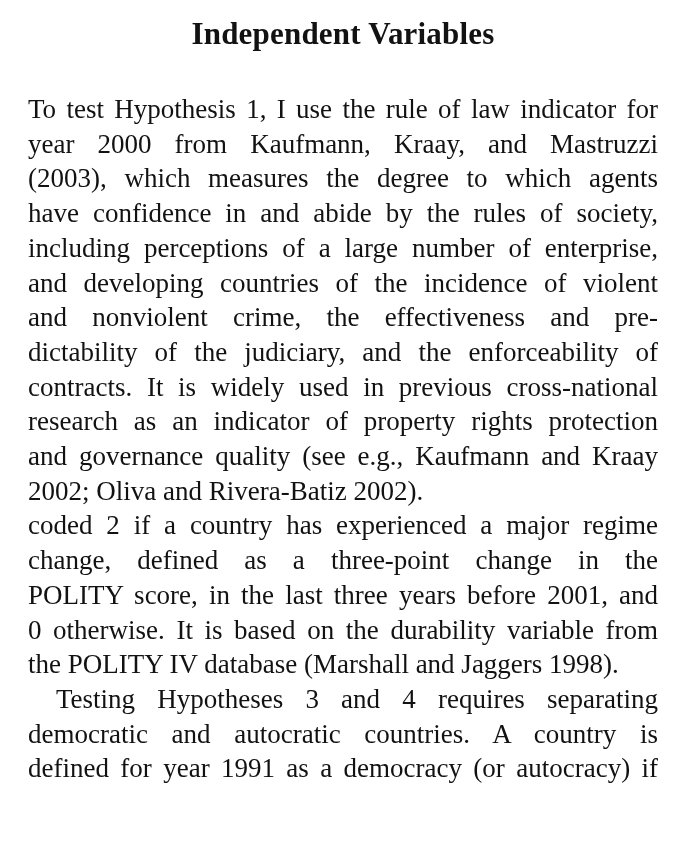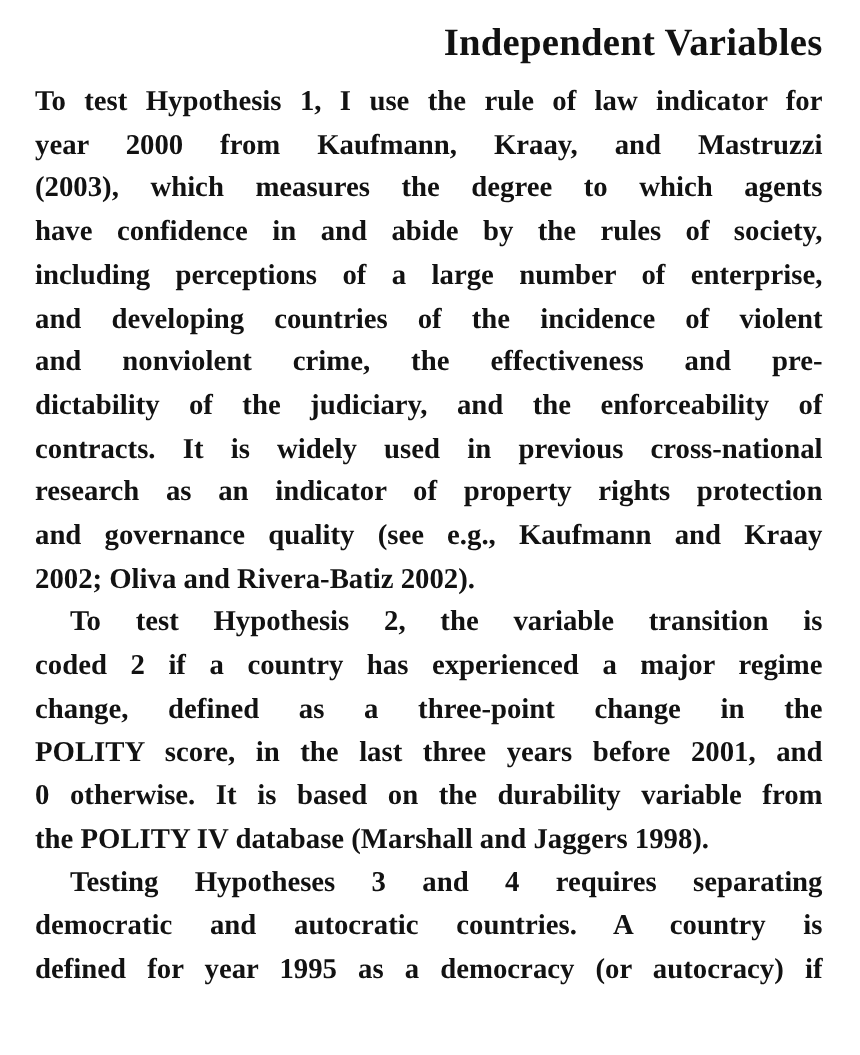--- a/index.html
+++ b/index.html
@@ -17,28 +17,27 @@
     padding: 0 30px 0 28px;
     background: #ffffff;
     color: #121212;
     font-family: "Liberation Serif", "DejaVu Serif", serif;
   }
   .title {
     margin: 16px 0 0 0;
     font-size: 31px;
     line-height: 36px;
     font-weight: 700;
-    text-align: right;
+    text-align: center;
     letter-spacing: 0.2px;
   }
   .body-text {
-    margin-top: 12px;
-    font-size: 23px;
+    margin-top: 40px;
+    font-size: 27px;
     line-height: 34.7px;
-    font-weight: bold;
   }
   .line {
     text-align: justify;
     text-align-last: justify;
     white-space: normal;
   }
   .line.para-end {
     text-align-last: left;
   }
   .line.indent {
@@ -56,23 +55,22 @@
       <div class="line">(2003), which measures the degree to which agents</div>
       <div class="line">have confidence in and abide by the rules of society,</div>
       <div class="line">including perceptions of a large number of enterprise,</div>
       <div class="line">and developing countries of the incidence of violent</div>
       <div class="line">and nonviolent crime, the effectiveness and pre-</div>
       <div class="line">dictability of the judiciary, and the enforceability of</div>
       <div class="line">contracts. It is widely used in previous cross-national</div>
       <div class="line">research as an indicator of property rights protection</div>
       <div class="line">and governance quality (see e.g., Kaufmann and Kraay</div>
       <div class="line para-end">2002; Oliva and Rivera-Batiz 2002).</div>
-      <div class="line indent">To test Hypothesis 2, the variable transition is</div>
       <div class="line">coded 2 if a country has experienced a major regime</div>
       <div class="line">change, defined as a three-point change in the</div>
       <div class="line">POLITY score, in the last three years before 2001, and</div>
       <div class="line">0 otherwise. It is based on the durability variable from</div>
       <div class="line para-end">the POLITY IV database (Marshall and Jaggers 1998).</div>
       <div class="line indent">Testing Hypotheses 3 and 4 requires separating</div>
       <div class="line">democratic and autocratic countries. A country is</div>
-      <div class="line">defined for year 1995 as a democracy (or autocracy) if</div>
+      <div class="line">defined for year 1991 as a democracy (or autocracy) if</div>
     </div>
 </div>
 
 </body></html>

